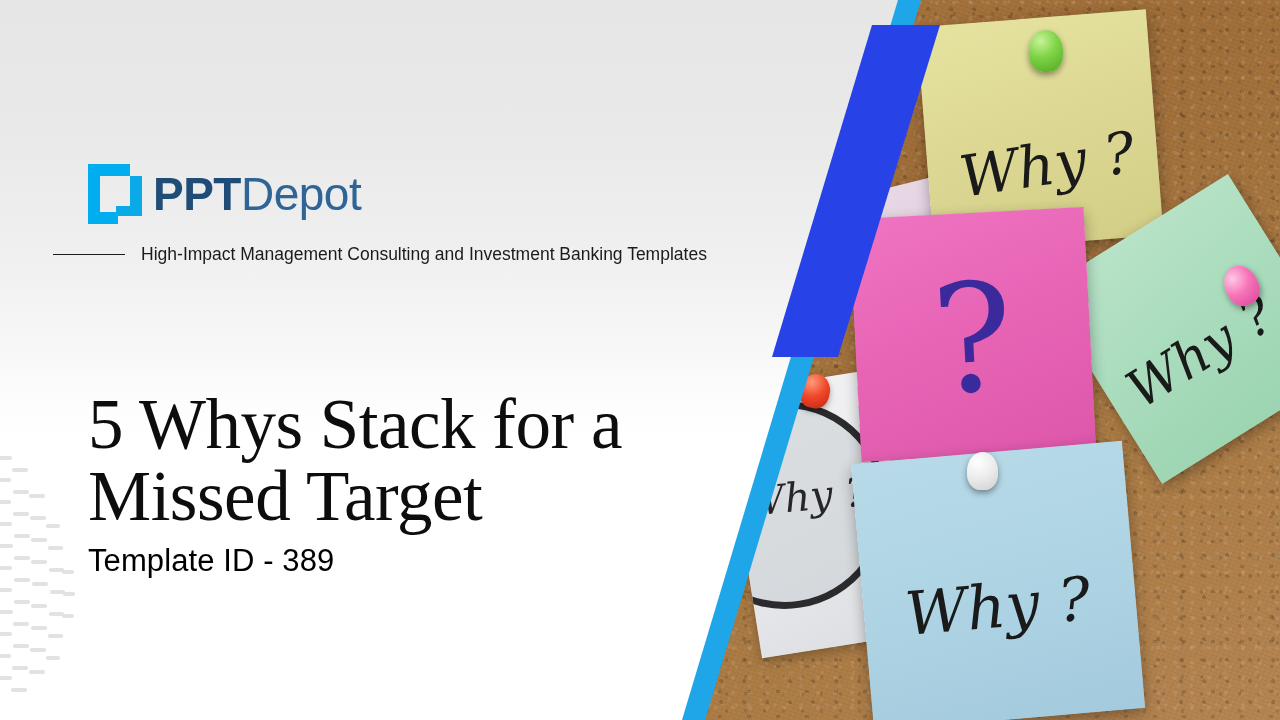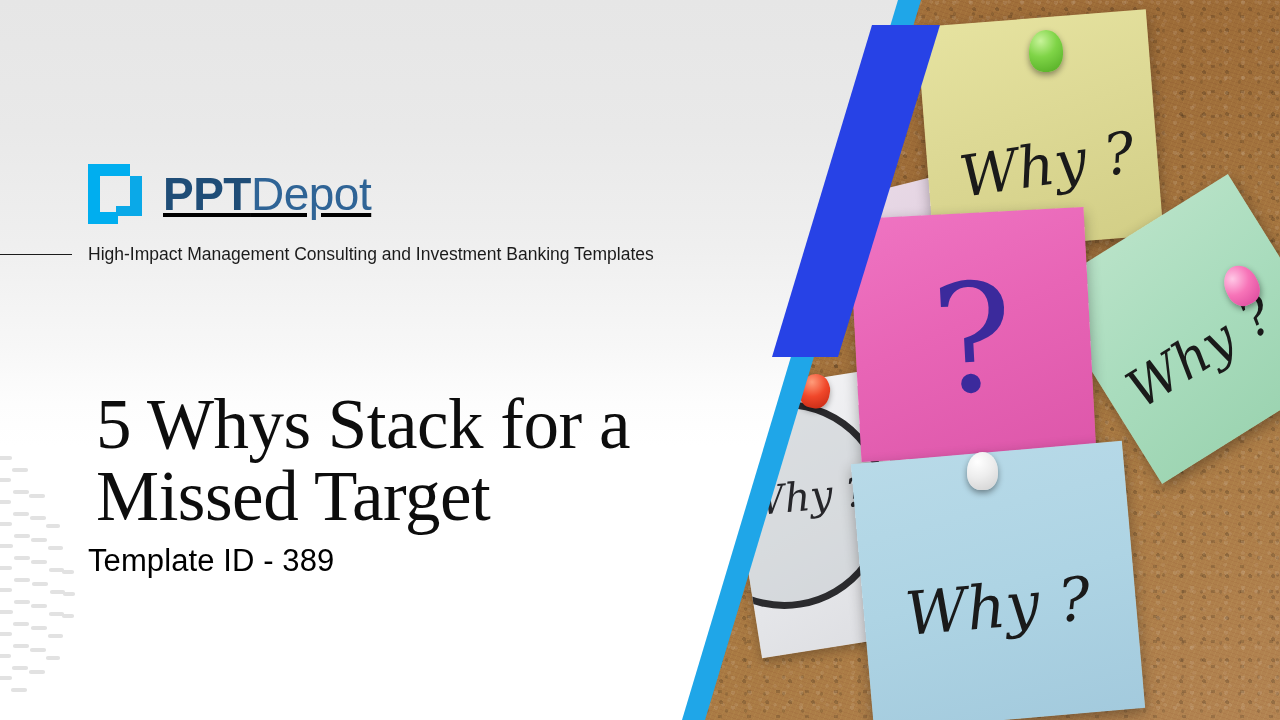--- a/index.html
+++ b/index.html
@@ -193,42 +193,42 @@
     background:#2742e6;
     clip-path:polygon(872px 25px, 940px 25px, 838px 357px, 772px 357px);
   }
 
   
   #brand {
     position:absolute;
     left:88px; top:162px;
     display:flex;
     align-items:center;
-    gap:17px;
-    text-decoration:underline;
+    gap:7px;
   }
   #logo-mark {
     width:58px; height:64px;
     flex:0 0 auto;
   }
   #wordmark {
     font-size:46px;
     letter-spacing:-0.5px;
     line-height:1;
     white-space:nowrap;
   }
   #wordmark .ppt  { font-weight:700; color:#1f4d77; }
   #wordmark .depot{ font-weight:400; color:#2f6496; }
 
   #tagline-row {
     position:absolute;
     left:0; top:244px;
     display:flex;
     align-items:center;
     width:760px;
+    justify-content:center;
   }
   #tagline-rule {
     width:72px; height:0;
     border-top:1.5px solid #1c1c1c;
     flex:0 0 auto;
   }
   #tagline {
     margin-left:16px;
     font-size:17.5px;
     color:#1b1b1b;
@@ -239,21 +239,20 @@
   #title {
     position:absolute;
     left:88px; top:388px;
     width:600px;
     font-family:"Liberation Serif", serif;
     font-weight:400;
     font-size:71px;
     line-height:1.02;
     color:#0d0d0d;
     letter-spacing:-0.5px;
-    margin-left:8px;
   }
   #subtitle {
     position:absolute;
     left:88px; top:543px;
     font-size:31px;
     color:#000000;
     letter-spacing:0.1px;
   }
 </style>
 </head>

